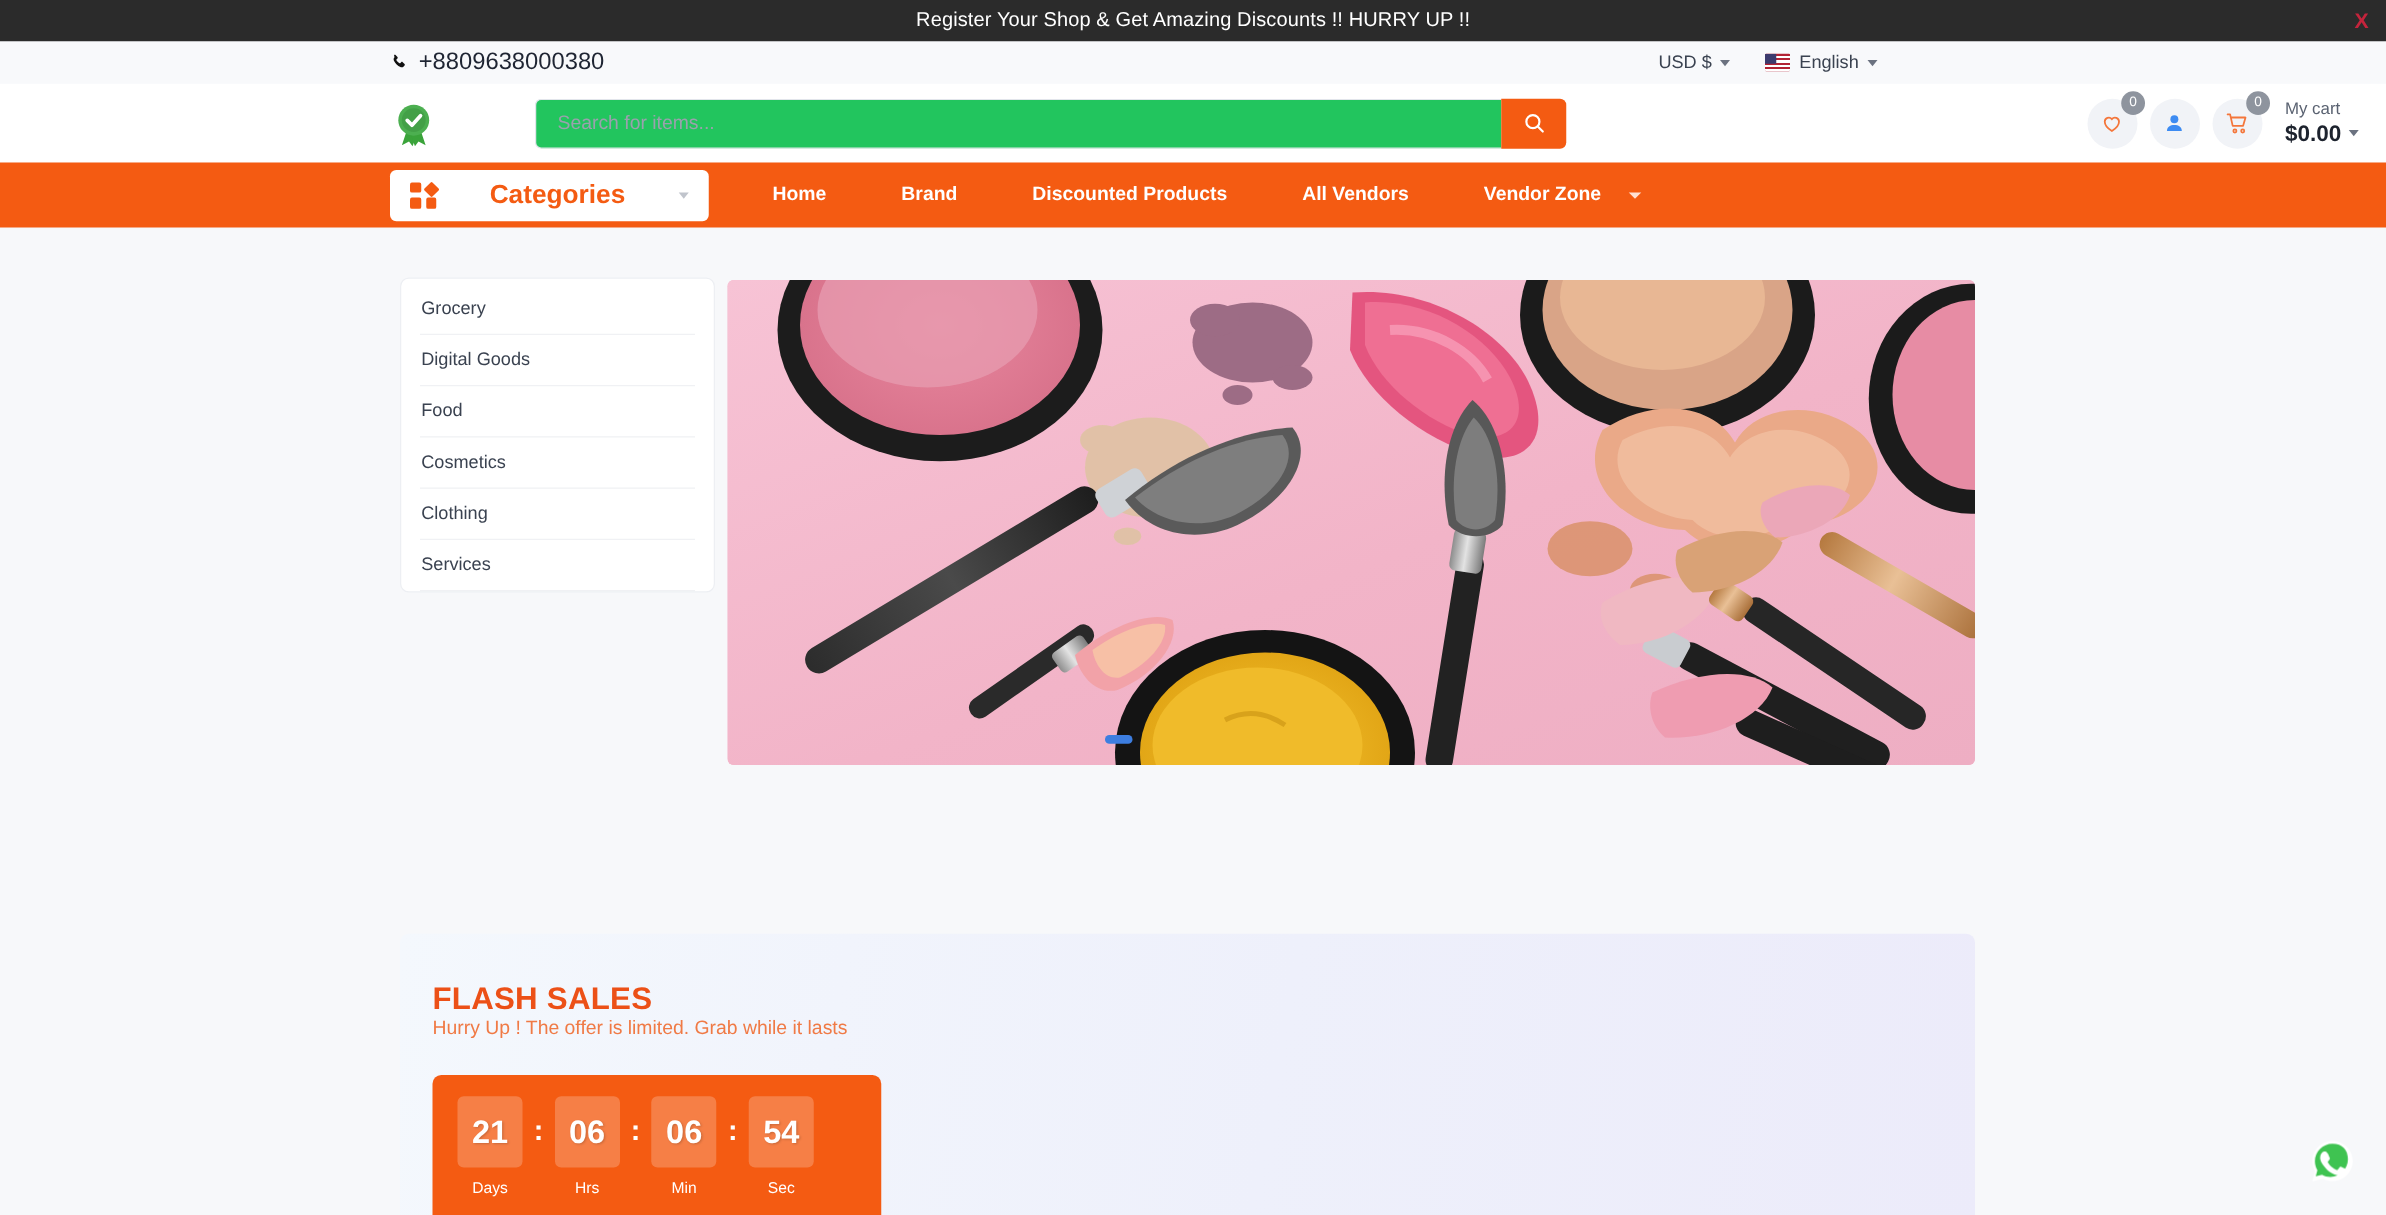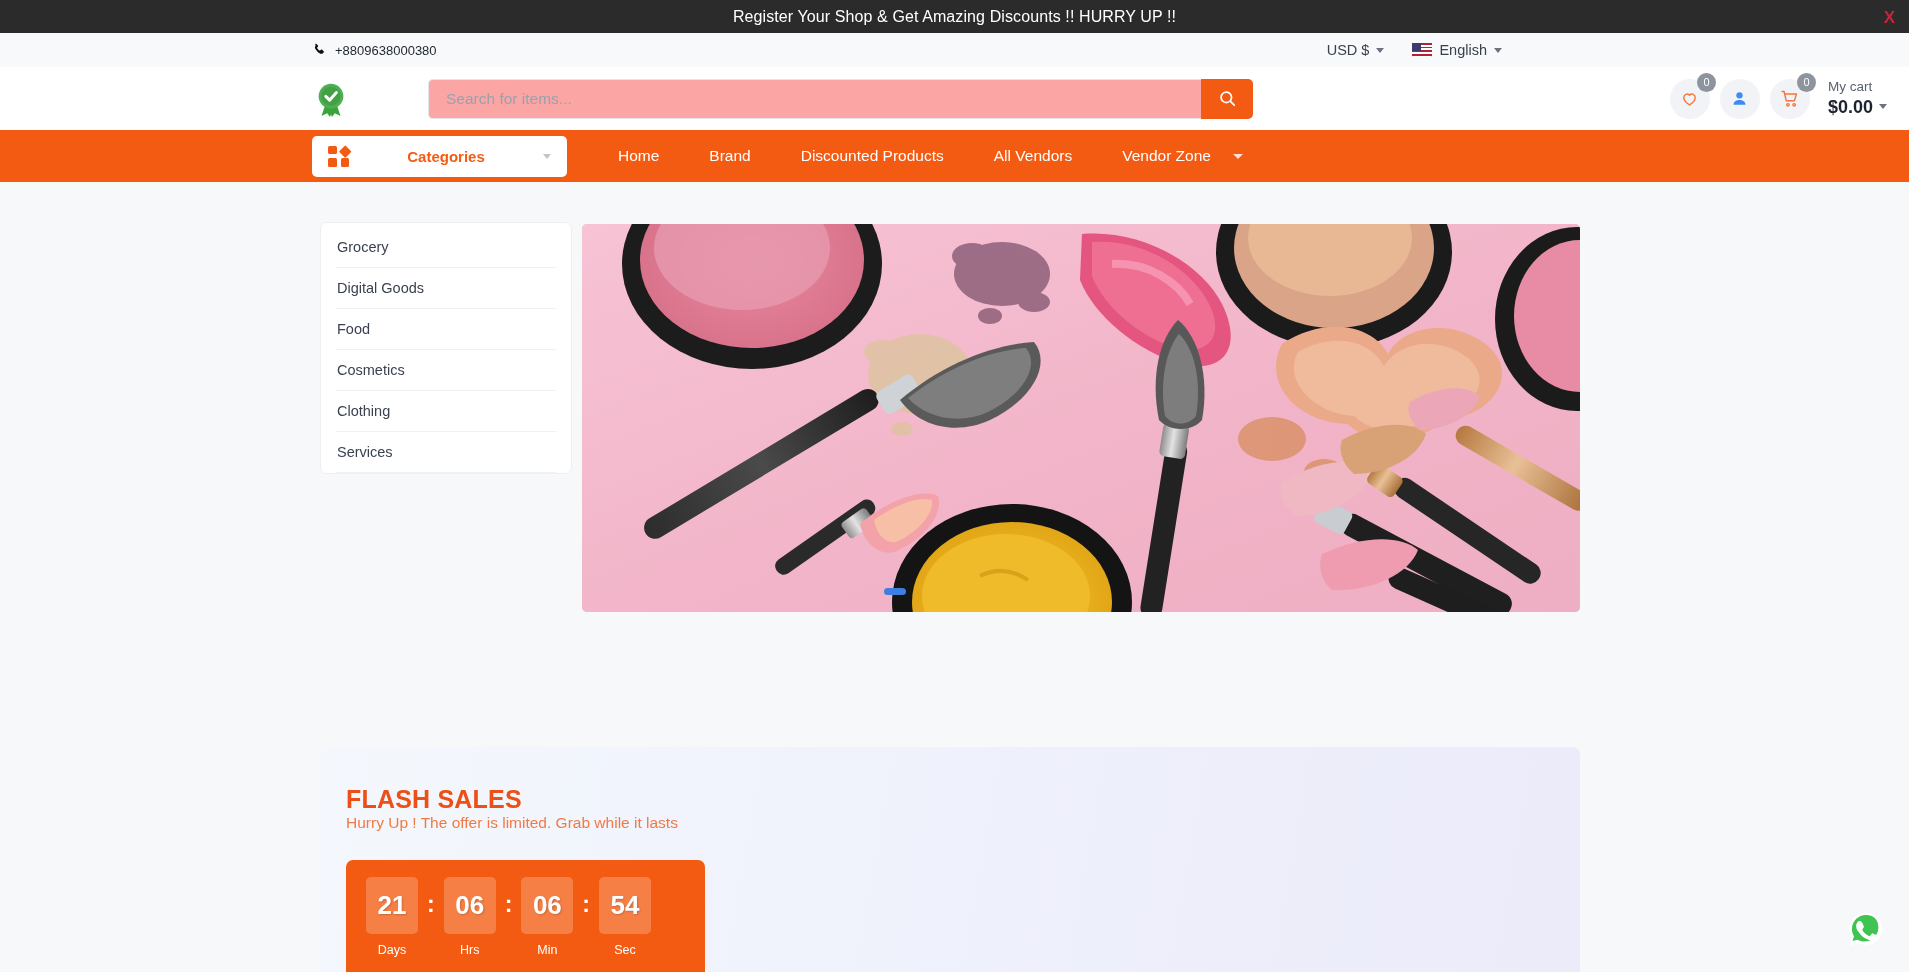--- a/index.html
+++ b/index.html
@@ -32,21 +32,21 @@
   
   .utility {
     height: 34px;
     background: #f8f9fb;
     display: flex; align-items: center;
     padding: 0 22px 0 312px;
     font-size: 14px; color: #3b4453;
   }
   .phone { display: flex; align-items: center; gap: 9px; }
   .phone-icon { width: 14px; height: 14px; color: #111; display:inline-block; }
-  .phone-num { font-size: 13px; color: #1f2533; }
+  .phone-num { font-size: 19px; color: #1f2533; }
   .utility-right {
     margin-left: auto; display: flex; align-items: center; gap: 28px;
     padding-right: 385px;
   }
   .util-item { display: flex; align-items: center; gap: 7px; cursor: pointer; color:#3a4250; font-size:14.5px;}
   .caret { width: 0; height: 0; border-left: 4.5px solid transparent; border-right: 4.5px solid transparent; border-top: 5px solid #6b7280; display: inline-block; }
   .flag {
     width: 20px; height: 14px; border-radius: 1px; overflow: hidden;
     display: inline-block; position: relative; background: #b22234; flex: 0 0 auto;
   }
@@ -62,21 +62,21 @@
   }
   .logo { width: 38px; height: 38px; margin-right: 78px; flex:0 0 auto; }
   .search-wrap {
     display: flex; align-items: stretch;
     width: 825px; height: 40px; flex: 0 0 auto;
   }
   .search-input {
     flex: 1; border: 1px solid #e2e5eb; border-right: none;
     border-radius: 5px 0 0 5px;
     padding: 0 17px; font-size: 15.5px; color: #333;
-    font-family: "Liberation Sans", sans-serif; outline: none; background:#fca5a5;
+    font-family: "Liberation Sans", sans-serif; outline: none; background:#22c55e;
   }
   .search-input::placeholder { color: #9aa1ad; }
   .search-btn {
     width: 52px; background: #f45b12; border: none; border-radius: 0 5px 5px 0;
     display: flex; align-items: center; justify-content: center; cursor: pointer;
   }
   .header-right { margin-left: auto; display: flex; align-items: center; gap: 10px; }
   .icon-circle {
     position: relative; width: 40px; height: 40px; border-radius: 50%;
     background: #f1f3f7; display: flex; align-items: center; justify-content: center;
@@ -102,23 +102,23 @@
     width: 255px; height: 41px; background: #fff; border-radius: 5px;
     display: flex; align-items: center; padding: 0 16px;
     cursor: pointer; flex: 0 0 auto;
   }
   .grid-icon { width: 21px; height: 21px; position: relative; flex:0 0 auto; }
   .grid-icon i { position: absolute; width: 8.5px; height: 8.5px; background: #f45b12; border-radius: 1.5px; }
   .grid-icon i.a { left:0; top:0; }
   .grid-icon i.b { right:0; top:1px; transform: rotate(45deg); border-radius:1px; }
   .grid-icon i.c { left:0; bottom:0; }
   .grid-icon i.d { right:0; bottom:0; }
-  .cat-btn-label { flex: 1; text-align: center; color: #f45b12; font-size: 15px; font-weight: 600; }
+  .cat-btn-label { flex: 1; text-align: center; color: #f45b12; font-size: 21px; font-weight: 600; }
   .cat-caret { border-top-color: #c0c4cc; }
-  .nav-links { display: flex; align-items: center; gap: 8px; margin-left: 30px; }
+  .nav-links { display: flex; align-items: center; gap: 18px; margin-left: 30px; font-weight: bold; }
   .nav-link {
     color: #ffffff; font-size: 15.5px; padding: 0 21px; cursor: pointer;
     display: flex; align-items: center; gap: 22px; white-space: nowrap;
   }
   .nav-caret { width:0;height:0;border-left:5px solid transparent;border-right:5px solid transparent;border-top:5.5px solid #ffe0d2; }
 
   
   .content { position: relative; height: 100%; }
 
   .cat-panel {

